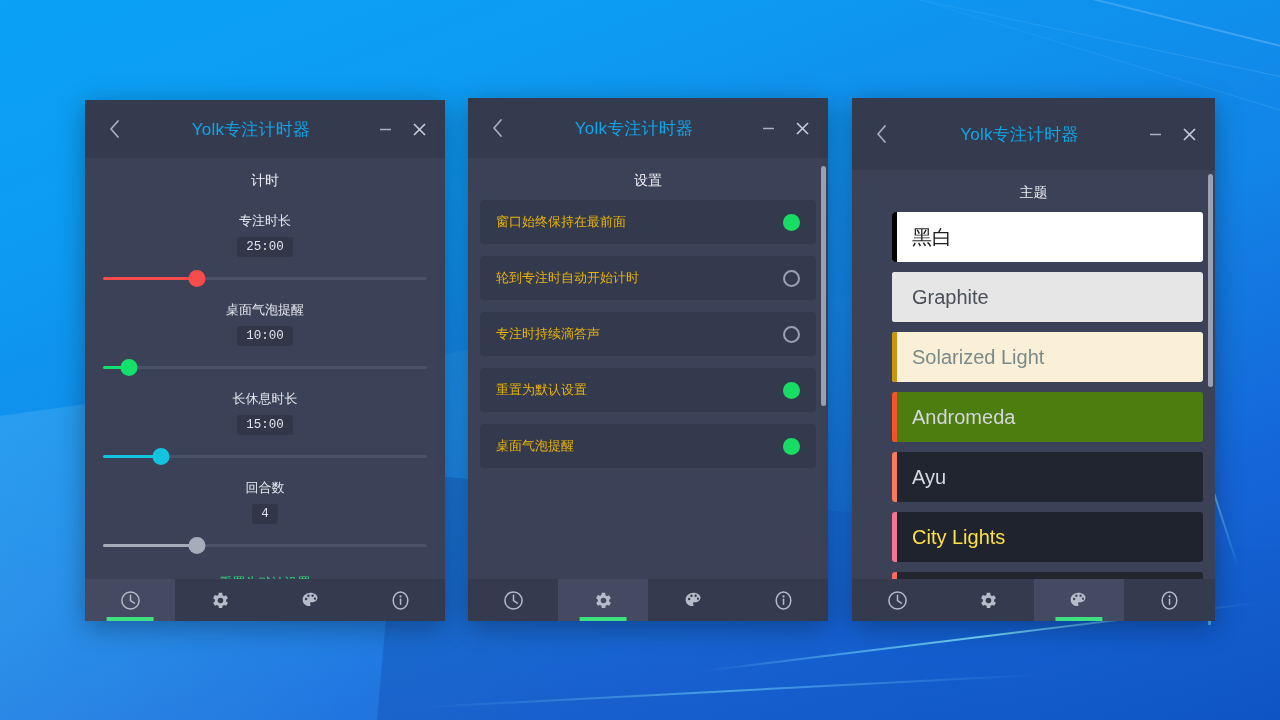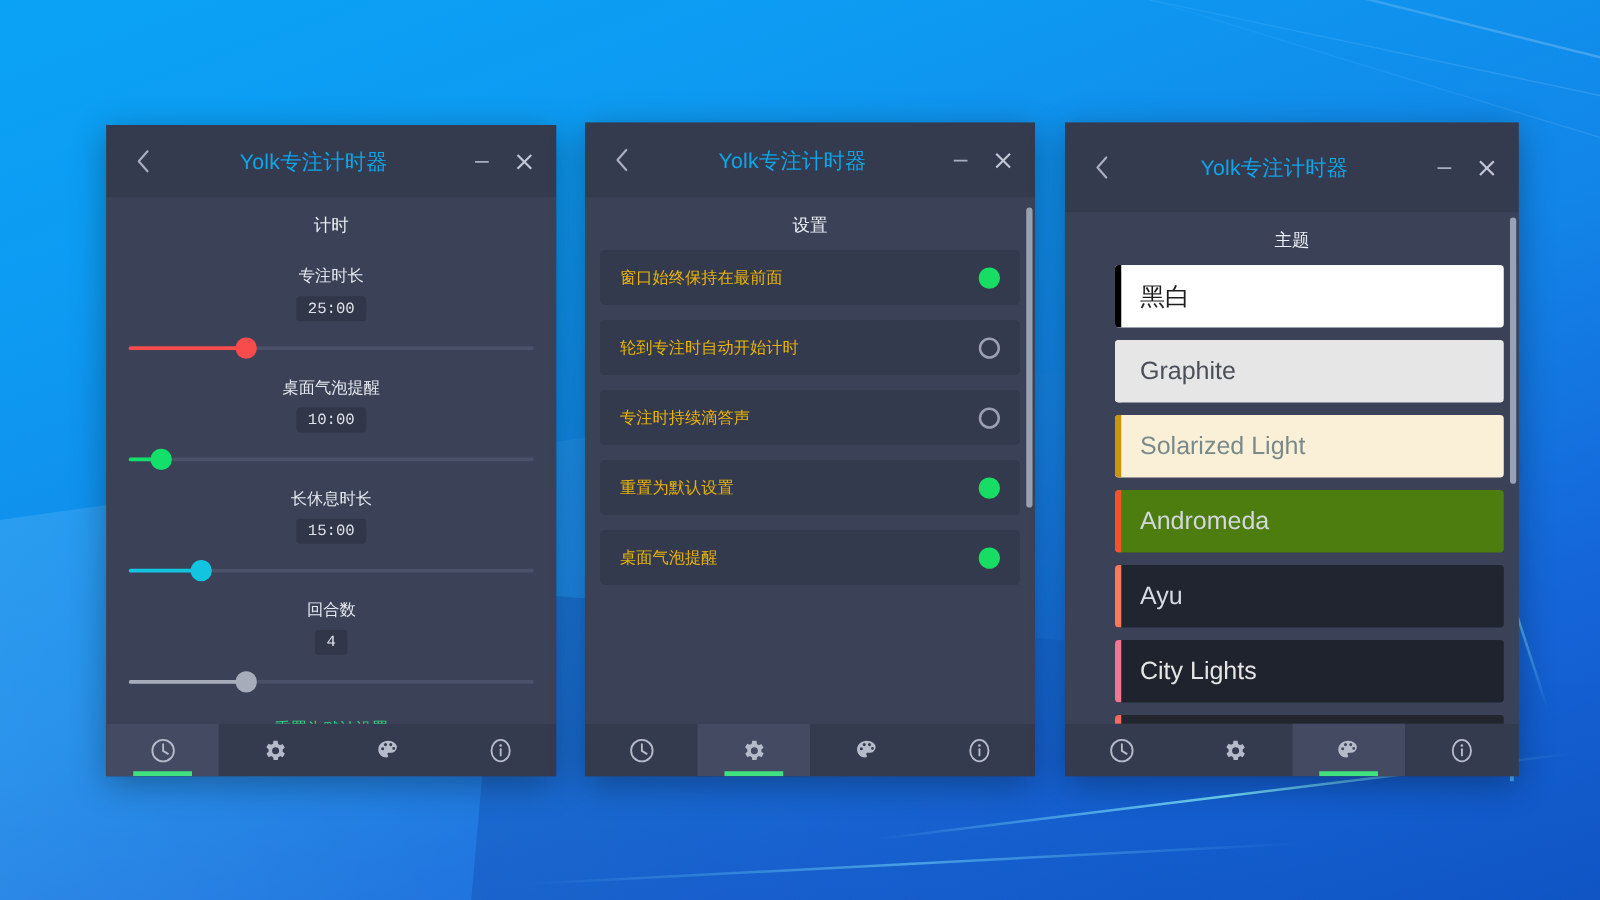--- a/index.html
+++ b/index.html
@@ -503,21 +503,21 @@
             <span class="theme-name">Solarized Light</span>
           </div>
           <div class="theme-row" style="background: #4d7c0f; color: rgb(211, 215, 222);">
             <span class="accent" style="background: rgb(244, 81, 44);"></span>
             <span class="theme-name">Andromeda</span>
           </div>
           <div class="theme-row" style="background: rgb(33, 37, 48); color: rgb(214, 218, 226);">
             <span class="accent" style="background: rgb(249, 122, 92);"></span>
             <span class="theme-name">Ayu</span>
           </div>
-          <div class="theme-row" style="background: rgb(31, 35, 46); color: #e5e5e5;">
+          <div class="theme-row" style="background: rgb(31, 35, 46); color: #fde047;">
             <span class="accent" style="background: rgb(242, 118, 143);"></span>
             <span class="theme-name">City Lights</span>
           </div>
           <div class="theme-row" style="background: rgb(35, 38, 46); color: rgb(211, 215, 222);">
             <span class="accent" style="background: rgb(251, 106, 92);"></span>
             <span class="theme-name"></span>
           </div>
         </div>
       <div class="sbar">
         <div class="sthumb" id="sthumb-theme" style="top: 1%; height: 52%;"></div>

